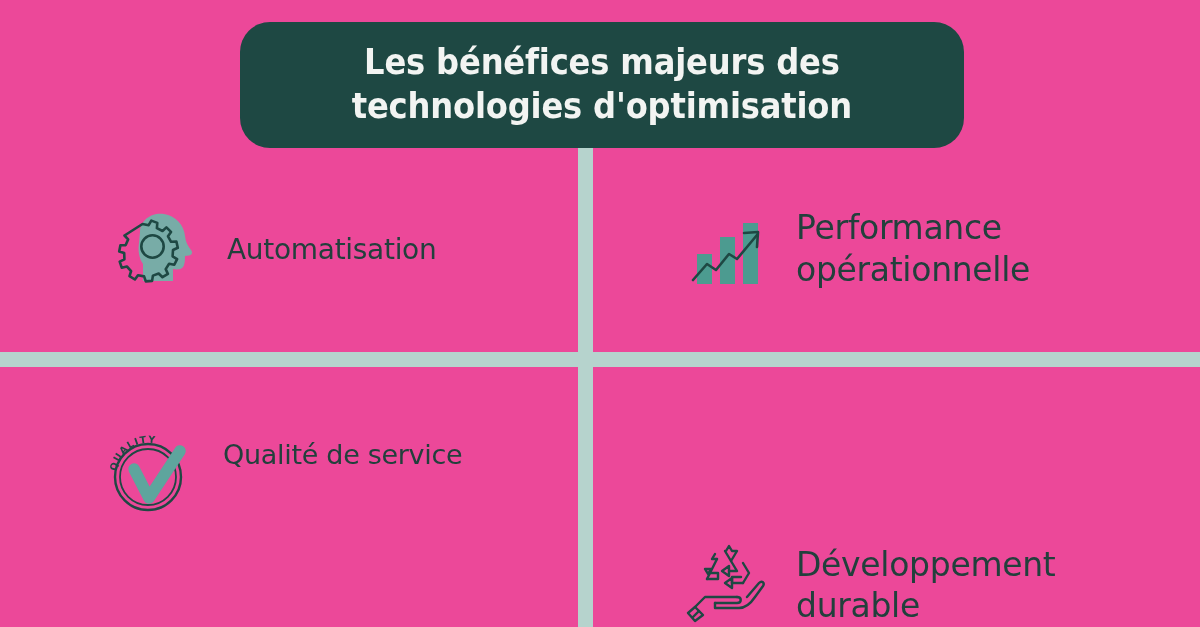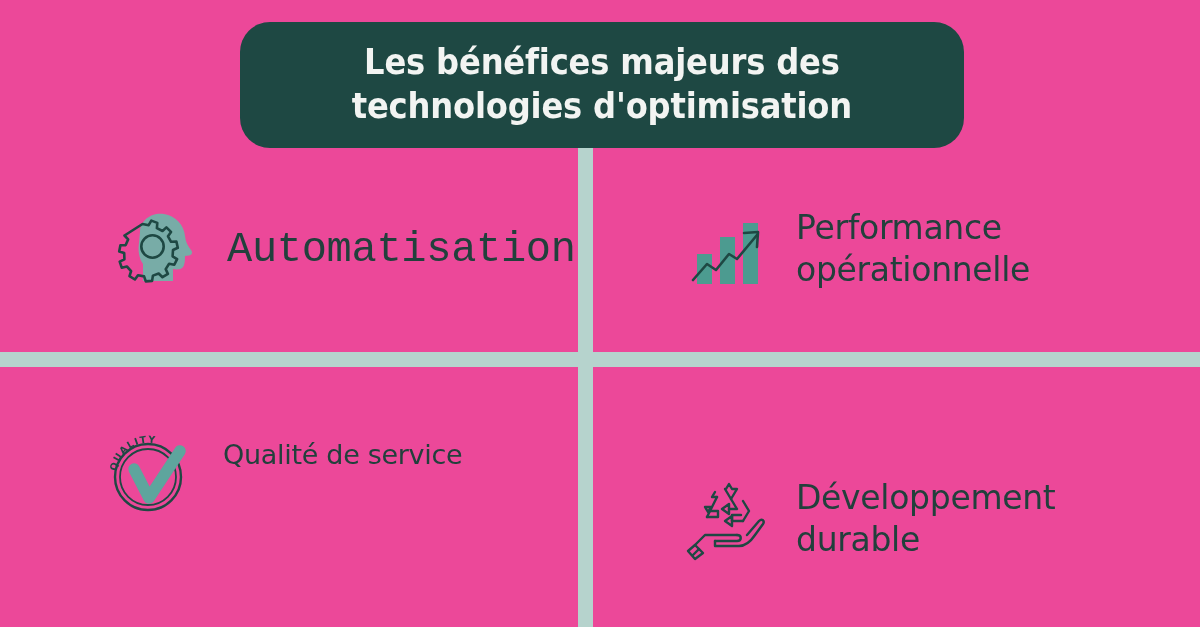--- a/index.html
+++ b/index.html
@@ -55,40 +55,40 @@
 
   
   .quad {
     position:absolute;
     display:flex;
     align-items:center;
   }
   .quad-tl { left:0;    top:148px; width:578px;  height:204px; padding-left:104px; }
   .quad-tr { left:593px;top:148px; width:607px;  height:204px; padding-left:92px; }
   .quad-bl { left:0;    top:367px; width:578px;  height:260px; padding-left:104px; align-items:flex-start; padding-top:58px;}
-  .quad-br { left:593px;top:367px; width:607px;  height:260px; padding-left:92px; align-items:center; padding-top:48px;}
+  .quad-br { left:593px;top:367px; width:607px;  height:260px; padding-left:92px; align-items:flex-end; padding-top:48px;}
 
   .icon-wrap {
     flex:0 0 auto;
     display:flex;
     align-items:center;
     justify-content:center;
   }
   .icon-wrap svg { display:block; }
 
   .quad-label {
     color:#22403c;
     font-family:"DejaVu Sans", sans-serif;
     font-weight:400;
     font-size:33px;
     line-height:1.26;
     white-space:pre-line;
     letter-spacing:-0.3px;
   }
-  .label-tl { margin-left:27px; font-size:42px;font-family:Liberation Mono, monospace; }
+  .label-tl { margin-left:27px; font-size:28px; }
   .label-tr { margin-left:23px; font-size:33px; margin-top:-2px; }
   .label-bl { margin-left:27px; font-size:27px; margin-top:13px; }
   .label-br { margin-left:23px; font-size:33px; margin-top:-4px; }
 </style>
 </head>
 <body>
 
 <div class="canvas">
 
   <div class="divider-v"></div>

